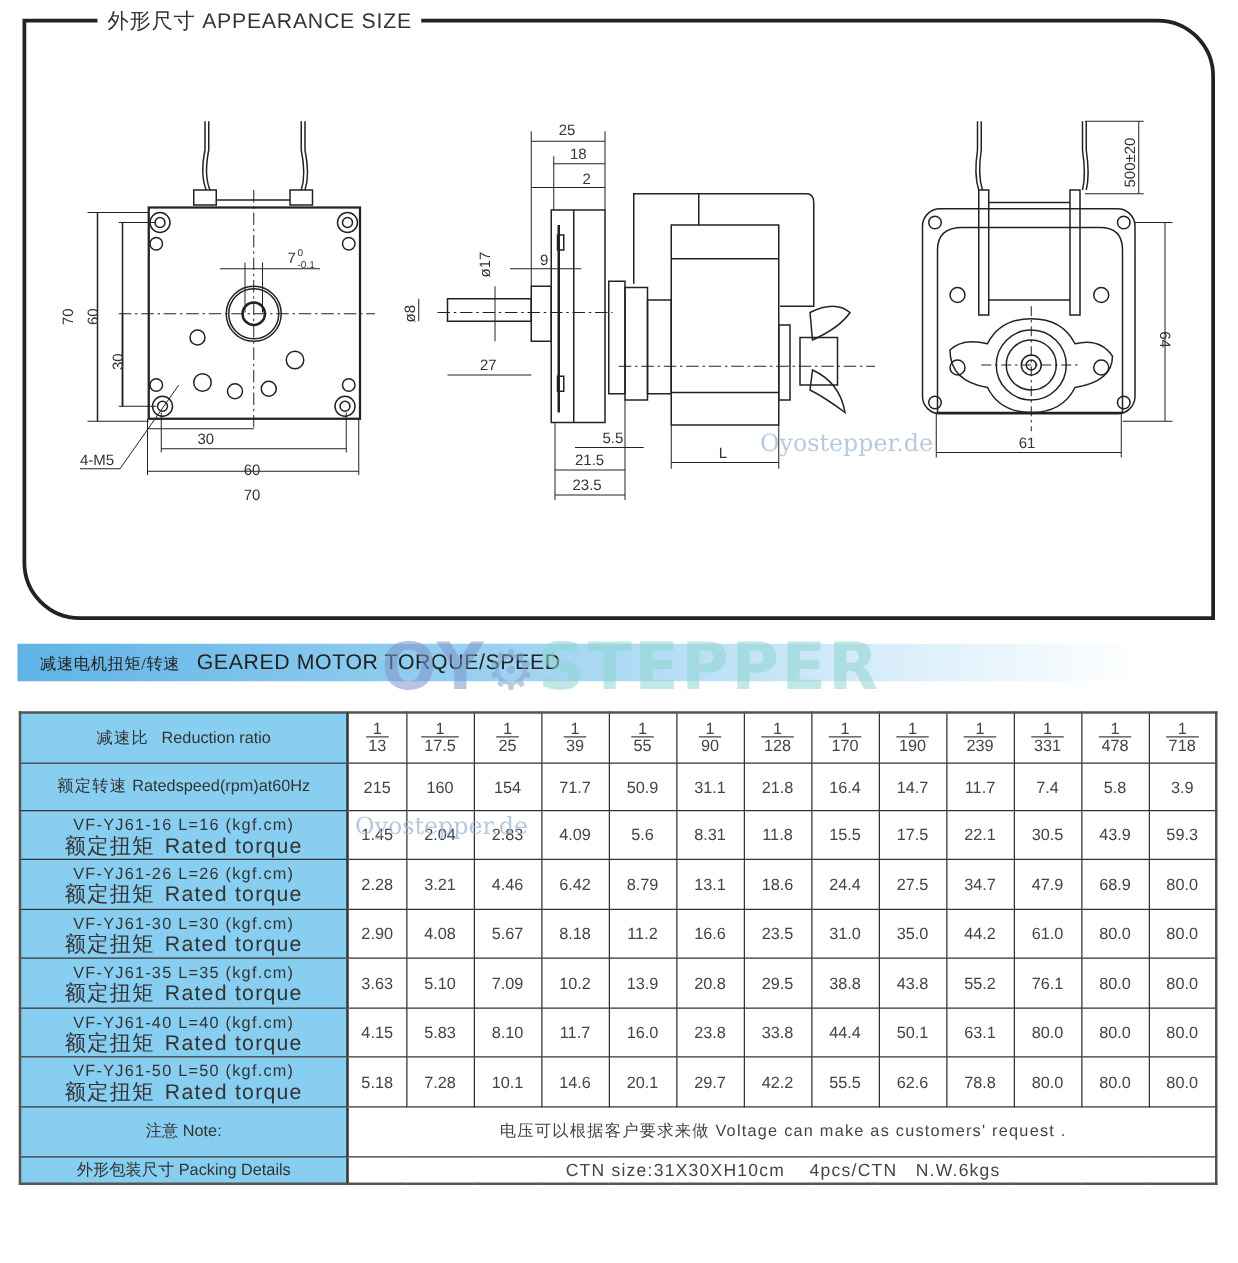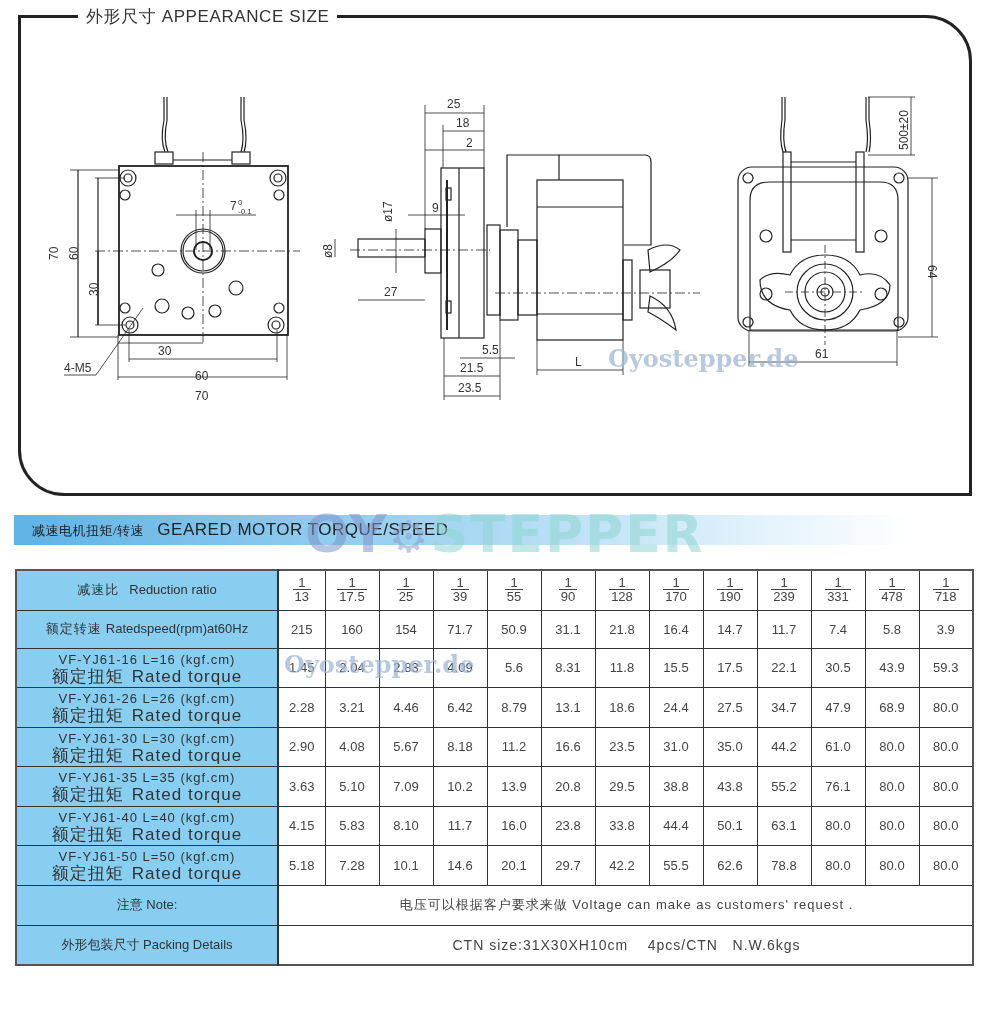--- a/index.html
+++ b/index.html
@@ -22,22 +22,22 @@
   
   .wm-logo {
     position: absolute; left: 305px; top: 504px; font-size: 52px; font-weight: bold;
     letter-spacing: 2px; opacity: 0.55; pointer-events: none; z-index: 2;
     font-family: "DejaVu Sans", sans-serif;
   }
   .wm-logo .oy { color: #7d96c8; }
   .wm-logo .gear { color: #8aa0cc; font-size: 44px; }
   .wm-logo .st { color: #8fd6d0; }
   .wm-url {
-    position: absolute; font-family: "DejaVu Serif", serif; font-weight: bold; color: #9fb6d8;
-    opacity: 0.75; font-size: 24px; pointer-events: none; z-index: 3;
+    position: absolute; font-family: "DejaVu Serif", serif; font-weight: normal; color: #9fb6d8;
+    opacity: 0.75; font-size: 19px; pointer-events: none; z-index: 3;
   }
 
   
   .band {
     position: absolute; left: 14px; top: 515px; width: 900px; height: 30px;
     background: linear-gradient(to right, #5fb3e6 0%, #9ed3f1 45%, #e6f4fc 85%, #ffffff 100%);
   }
   .band-title {
     position: absolute; left: 18px; top: 5px; font-size: 17px; color: #222; letter-spacing: 0.5px;
   }
@@ -60,21 +60,21 @@
   .hd .cn { margin-right: 10px; letter-spacing: 1px; }
   .hd2 { line-height: 17px; font-size: 14px; }
   .hd2 .l1 { display: block; letter-spacing: 1px; }
   .hd2 .l2 { display: block; font-size: 17px; letter-spacing: 1px; }
   td.wide { text-align: center; padding-left: 2px !important; letter-spacing: 1px; }
   .row-ratio td { height: 40px; }
   .row-gear td { height: 38px; }
   .row-speed td { height: 38px; }
   .row-torque td { height: 39.5px; }
   .row-note td { height: 40px; }
-  .row-pack td { height: 40px; }
+  .row-pack td { height: 22px; }
   svg text { font-family: "Liberation Sans", sans-serif; }
 </style>
 </head>
 <body>
 
 <div class="frame"></div>
 <div class="frame-title">
   <span>外形尺寸</span>
   <span>APPEARANCE SIZE</span>
 </div>

